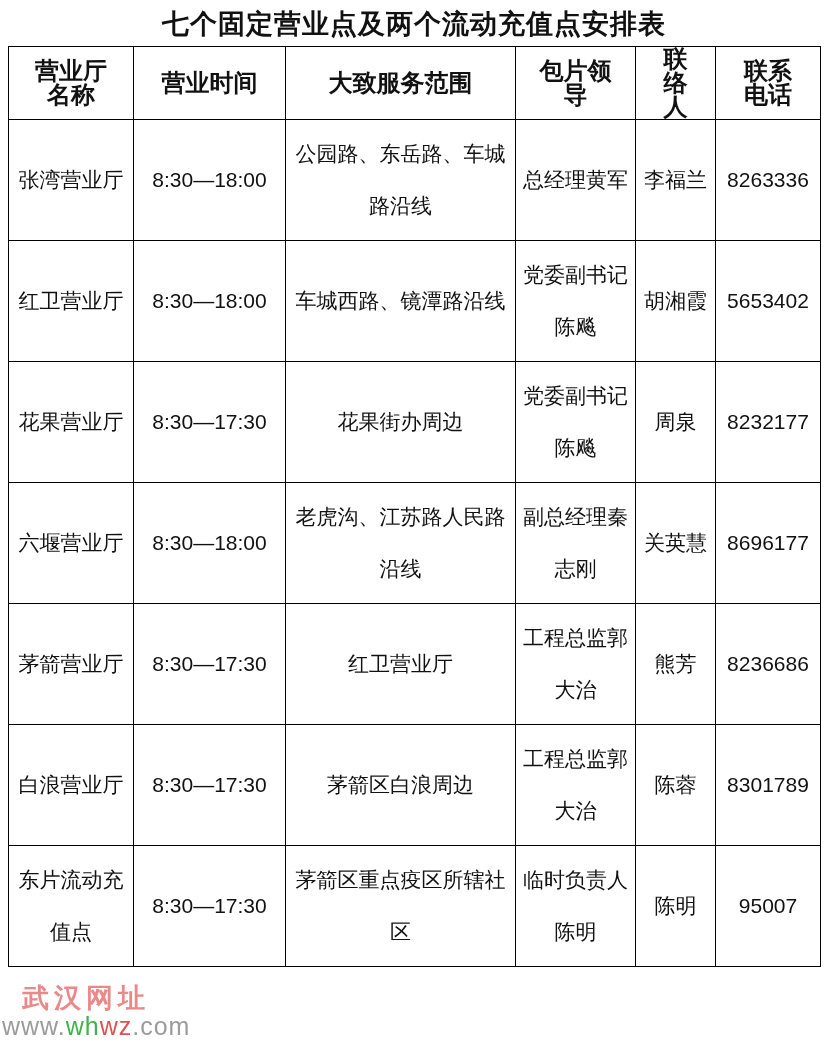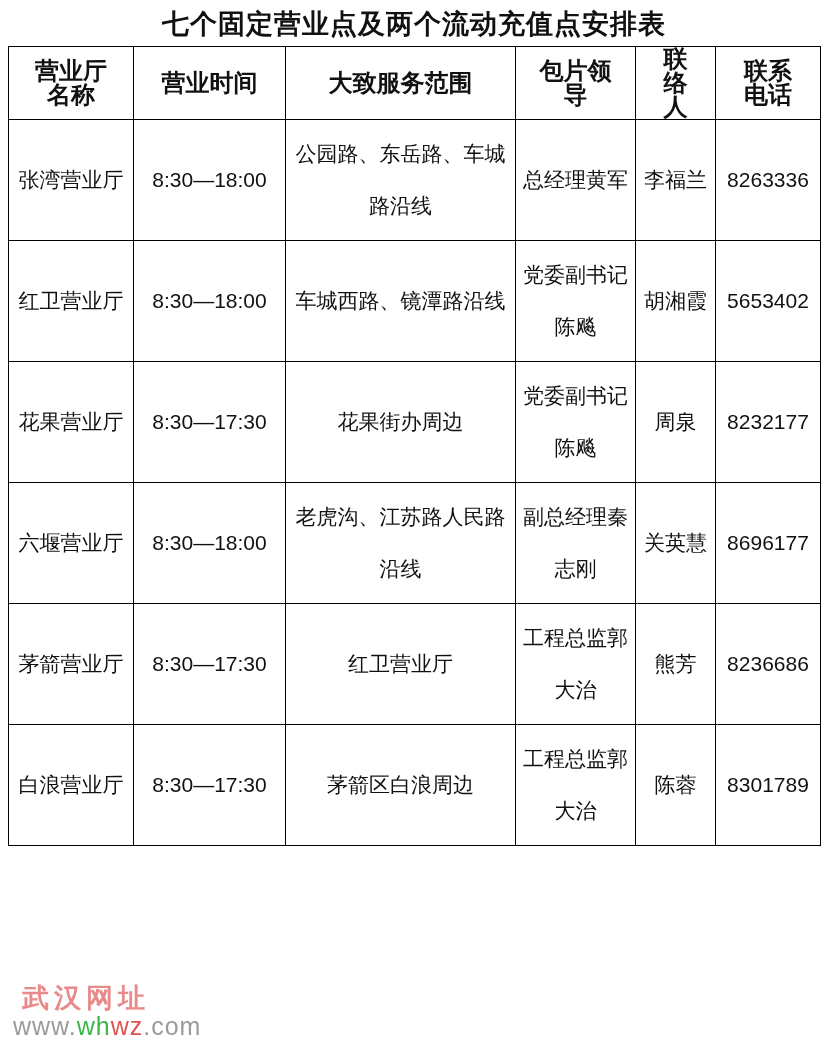--- a/index.html
+++ b/index.html
@@ -66,21 +66,21 @@
     top: 980px;
     font-size: 27px;
     font-weight: bold;
     letter-spacing: 5px;
     color: rgba(225, 105, 105, 0.78);
     font-family: "Liberation Serif", "DejaVu Serif", serif;
     pointer-events: none;
   }
   .watermark-url {
     position: absolute;
-    left: 13px;
+    left: 2px;
     top: 1012px;
     font-size: 25px;
     letter-spacing: 1px;
     color: #9b9b9b;
     font-family: "Liberation Sans", "DejaVu Sans", sans-serif;
     pointer-events: none;
   }
   .watermark-url .wh { color: #3cb54a; }
   .watermark-url .wz { color: #e05252; }
 </style>
@@ -157,17 +157,28 @@
       </tr>
       <tr>
         <td>白浪营业厅</td>
         <td>8:30—17:30</td>
         <td>茅箭区白浪周边</td>
         <td>工程总监郭
 大治</td>
         <td>陈蓉</td>
         <td>8301789</td>
       </tr>
+      <tr>
+        <td>东片流动充
+值点</td>
+        <td>8:30—17:30</td>
+        <td>茅箭区重点疫区所辖社
+区</td>
+        <td>临时负责人
+陈明</td>
+        <td>陈明</td>
+        <td>95007</td>
+      </tr>
     </tbody>
 </table>
 
 <div class="watermark-cn">武汉网址</div>
 <div class="watermark-url"><span>www.</span><span class="wh">wh</span><span class="wz">wz</span><span>.com</span></div>
 
 </body></html>

